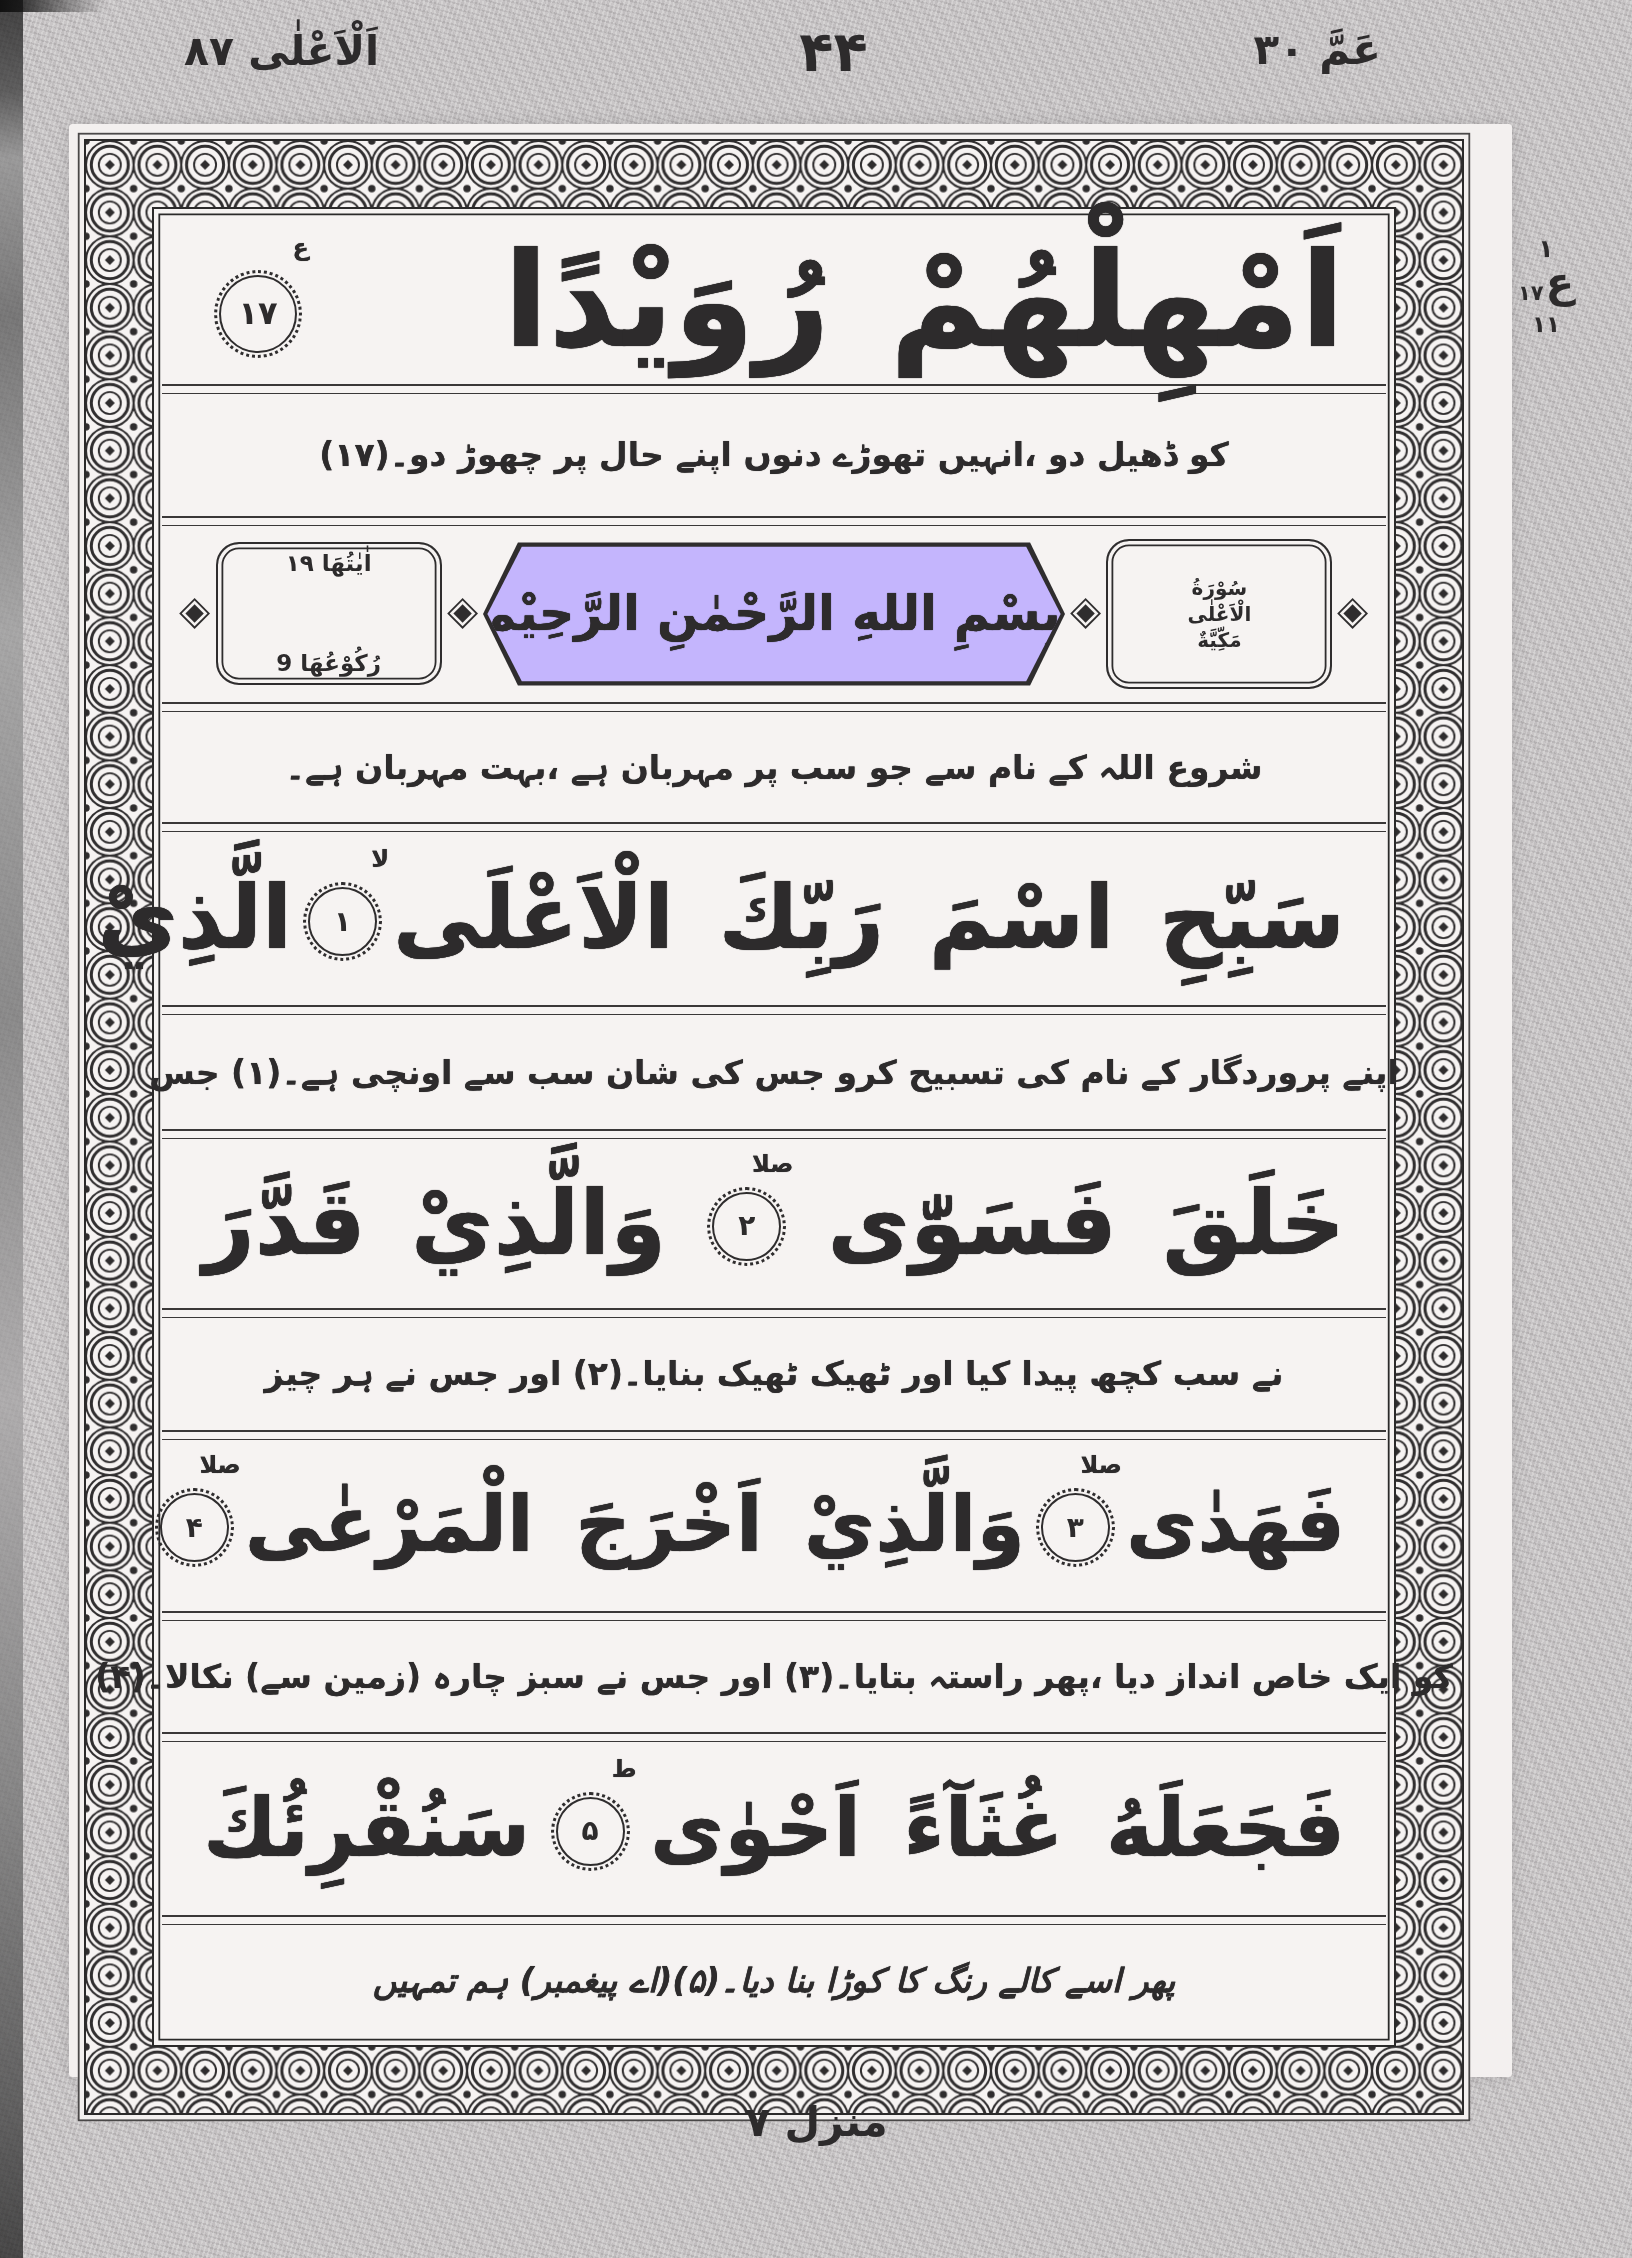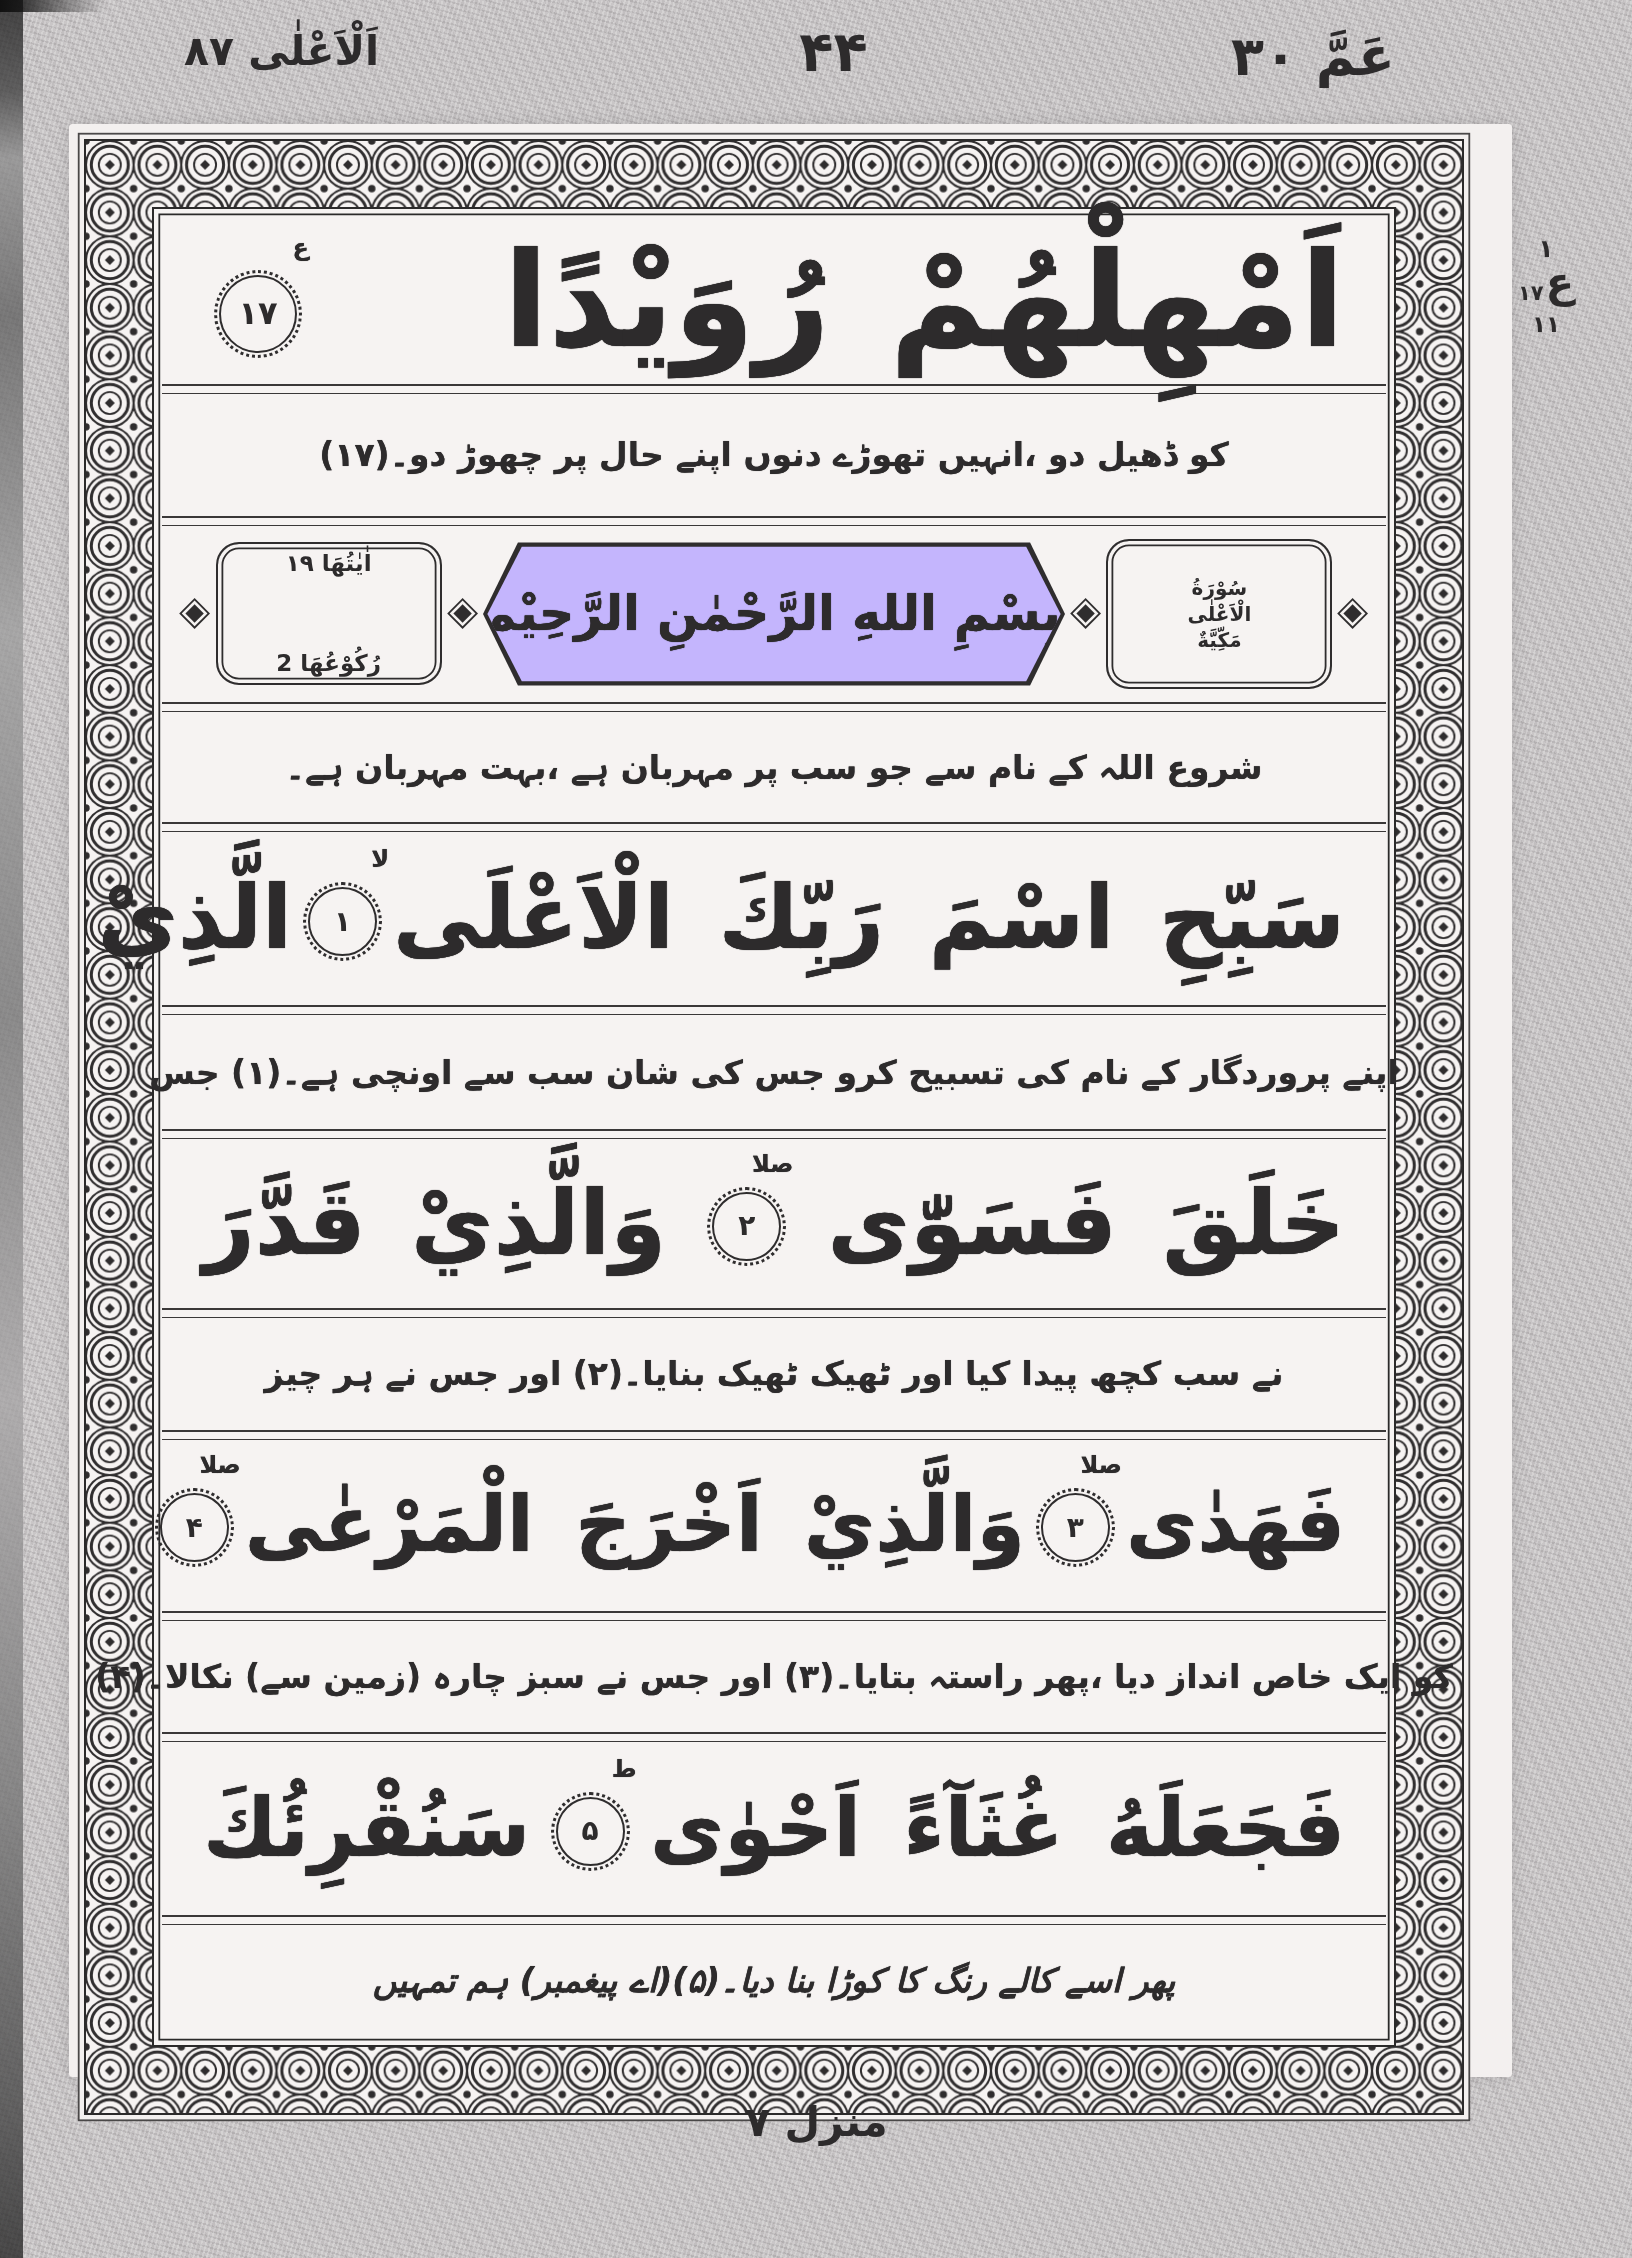--- a/index.html
+++ b/index.html
@@ -16,21 +16,21 @@
   .scan-edge{position:absolute;left:0;top:0;width:23px;height:100%;
     background:linear-gradient(180deg,#151515 0%,#3a3a3a 4%,#8a8a8a 7%,#5d5d5d 14%,#9b9b9b 28%,#767676 45%,#a5a3a4 62%,#6f6f6f 80%,#3c3c3c 94%,#1d1d1d 100%);
     opacity:.75;}
   .scan-corner{position:absolute;left:0;top:0;width:106px;height:12.4px;background:linear-gradient(90deg,#111,rgba(17,17,17,0));}
   .white-margin{position:absolute;left:69px;top:124px;width:1443px;height:1953px;background:#f3f0ef;border-radius:3.5px;
     box-shadow:0 0 16px rgba(0,0,0,.12);}
   
   .hdr{position:absolute;direction:rtl;font-weight:bold;white-space:nowrap;}
   .hdr-left{left:184px;top:26.5px;font-size:41px;}
   .hdr-center{left:0;right:0;top:19.4px;text-align:center;font-size:56px;margin-left:34px;}
-  .hdr-right{right:238px;top:25px;font-size:54px;}
+  .hdr-right{right:252px;top:25px;font-size:42px;}
   
   .ruku-marker{position:absolute;left:1514px;top:236px;width:64px;text-align:center;font-weight:bold;direction:rtl;line-height:1.05;}
   .rm-top{display:block;font-size:25px;}
   .rm-mid{display:flex;direction:rtl;justify-content:center;align-items:flex-start;gap:1.8px;}
   .rm-ain{font-size:42px;line-height:1;}
   .rm-num{font-size:21px;margin-top:19.4px;}
   .rm-bot{display:block;font-size:23px;letter-spacing:4.4px;margin-top:8px;}
   
   .frame{position:absolute;left:84px;top:139px;width:1376px;height:1972px;
     border:2.6px solid #2b2a2a;background:#f6f3f2;
@@ -154,21 +154,21 @@
       </div>
       <span class="fin"></span>
       <div class="bism">
         <div class="bism-in">
           <span class="bism-txt">بِسْمِ اللهِ الرَّحْمٰنِ الرَّحِيْمِ</span>
         </div>
       </div>
       <span class="fin"></span>
       <div class="cbox counts">
         <span>اٰيٰتُهَا ۱۹</span>
-        <span>رُكُوْعُهَا 2</span>
+        <span>رُكُوْعُهَا 9</span>
       </div>
       <span class="fin"></span>
     </div>
     <div class="divider"></div>
 
     <div class="row urdu r4">
       <span>شروع اللہ کے نام سے جو سب پر مہربان ہے ،بہت مہربان ہے۔</span>
     </div>
     <div class="divider"></div>
 

